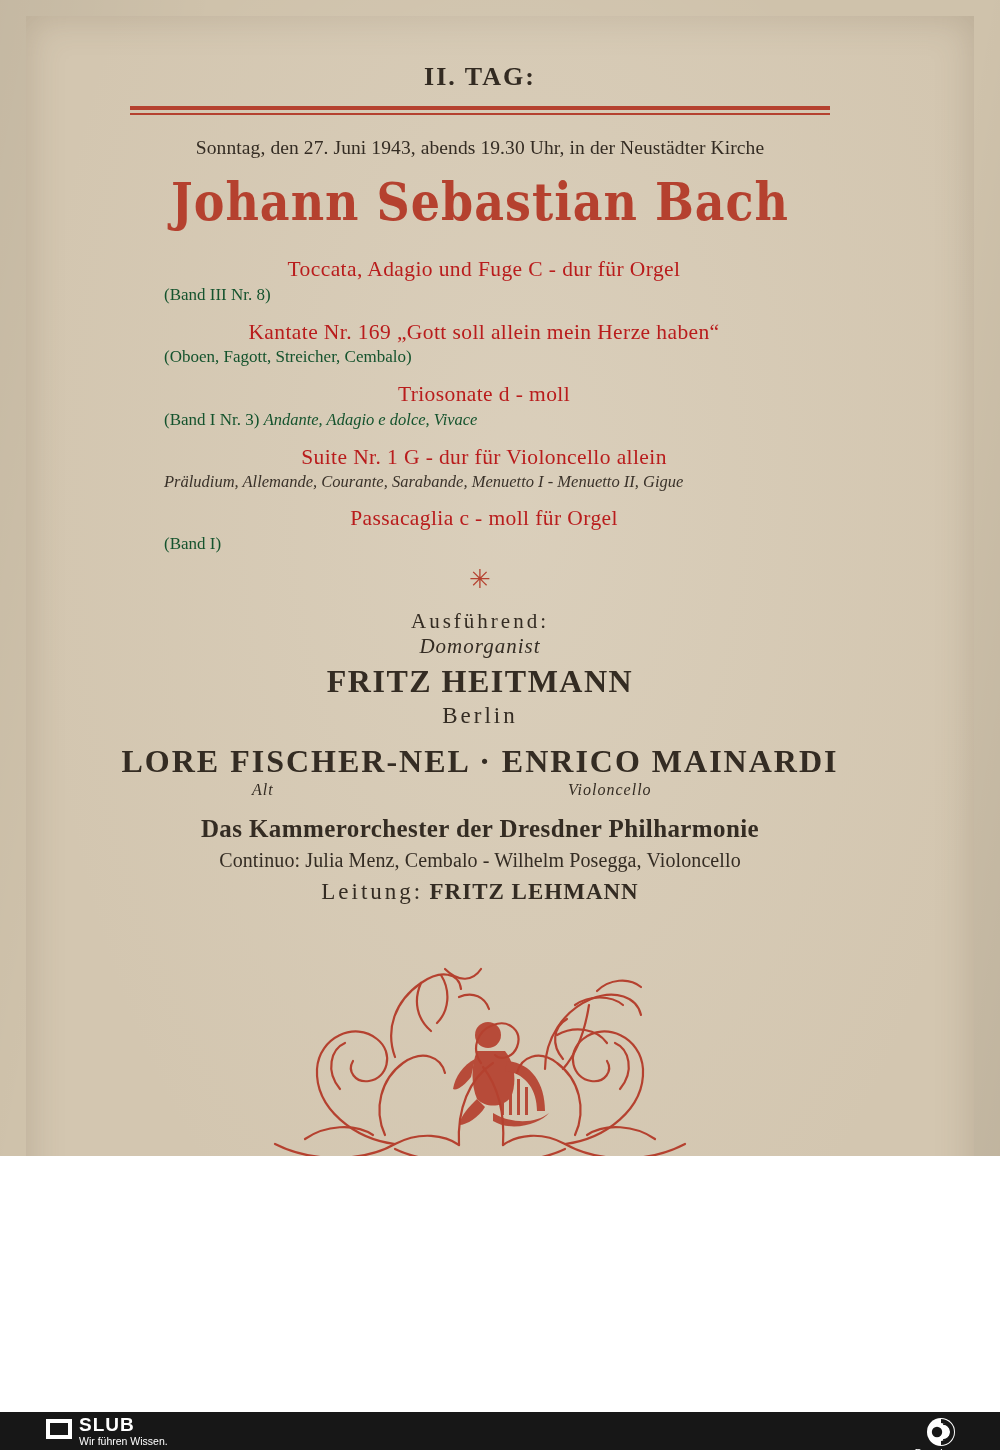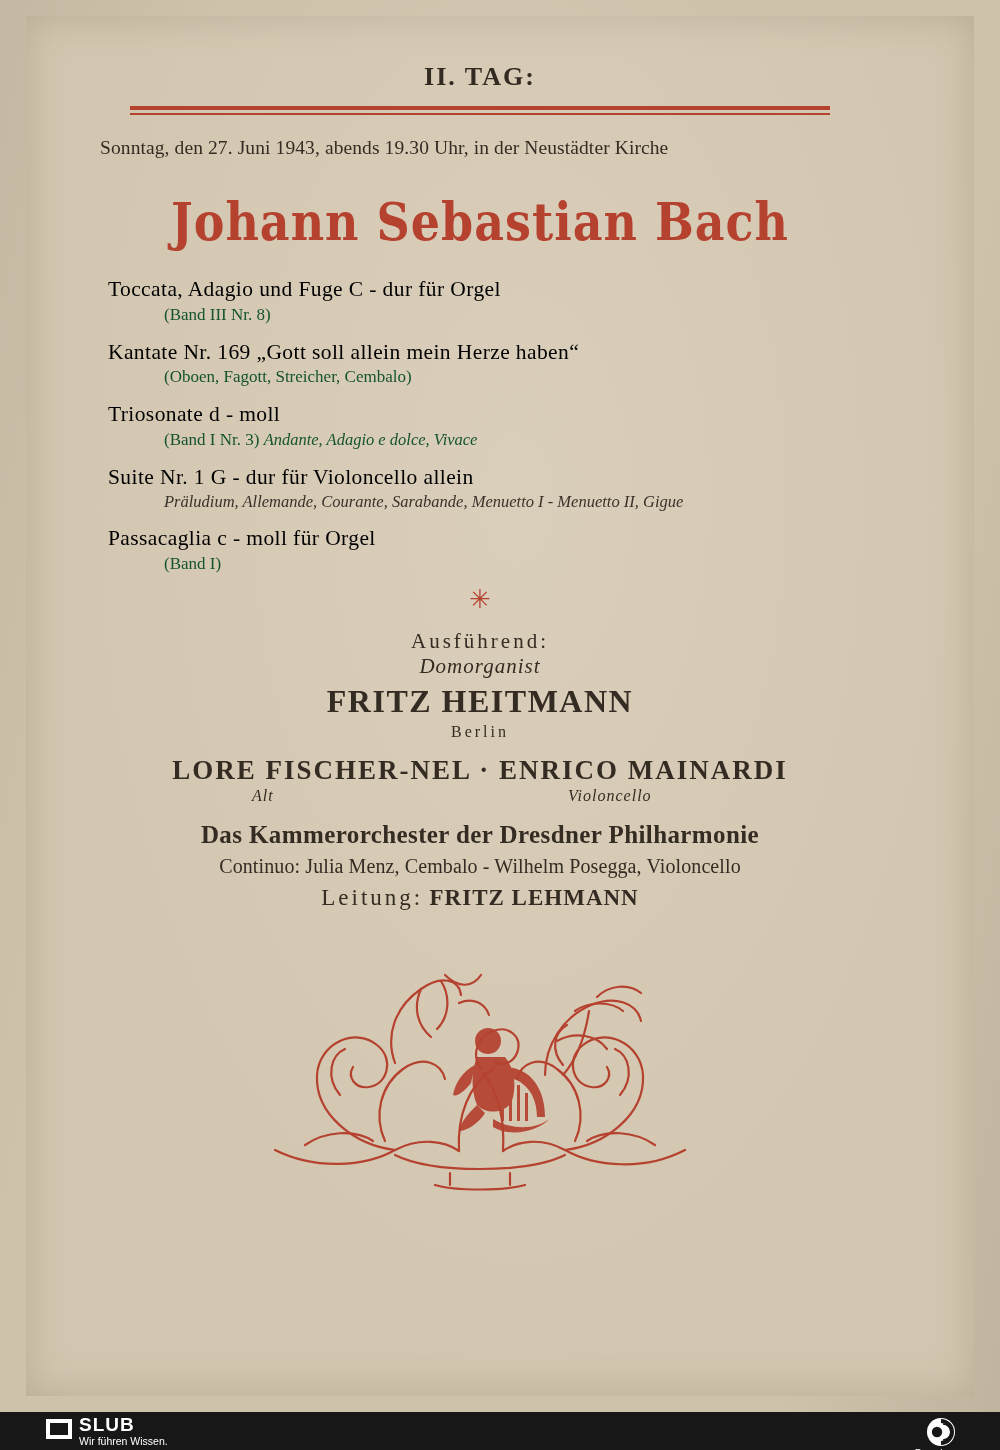--- a/index.html
+++ b/index.html
@@ -13,21 +13,21 @@
     font-family: "Liberation Serif", serif;
     overflow: hidden;
     position: relative;
   }
 
   
   #page-scan {
     position: absolute;
     left: 0; top: 0;
     width: 1000px;
-    height: 1412px;
+    height: 1156px;
     background: #cfc2ab;
     overflow: hidden;
   }
   
   #page-scan::before {
     content: "";
     position: absolute;
     inset: 0;
     background:
       radial-gradient(ellipse at 50% 40%, rgba(255,255,255,0.18) 0%, rgba(255,255,255,0.0) 62%),
@@ -75,24 +75,24 @@
     height: 4px;
     background: #b5412f;
     margin-bottom: 3px;
   }
   .rule-thin {
     height: 2px;
     background: #b5412f;
   }
 
   .date-line {
-    text-align: left;
+    text-align: center;
     font-size: 19.5px;
     color: #342c23;
-    margin-bottom: 36px;
+    margin-bottom: 16px;
     letter-spacing: 0.1px;
   }
 
   .composer {
     text-align: center;
     color: #b5412f;
     font-size: 46px;
     letter-spacing: 1px;
     margin-bottom: 26px;
     font-family: "DejaVu Serif", serif;
@@ -101,22 +101,23 @@
     transform: scaleY(1.12);
     transform-origin: center;
   }
 
   
   .program { margin: 0 0 0 8px; }
   .work { margin-bottom: 11px; }
   .work-title {
     font-size: 21.5px;
     letter-spacing: 0.4px;
-    color: #000000;
+    color: #b91c1c;
     line-height: 1.33;
+    text-align: center;
   }
   .work-sub {
     font-size: 17px;
     color: #14532d;
     margin-left: 56px;
     line-height: 1.35;
   }
   .work-sub .ital {
     font-style: italic;
     font-size: 16.5px;
@@ -151,26 +152,26 @@
     letter-spacing: 1px;
     margin-bottom: 4px;
   }
   .perf-name-big {
     font-size: 32px;
     font-weight: bold;
     letter-spacing: 1.5px;
     margin-bottom: 3px;
   }
   .perf-city {
-    font-size: 16px;
+    font-size: 23px;
     letter-spacing: 3px;
     margin-bottom: 14px;
   }
   .perf-duo {
-    font-size: 27px;
+    font-size: 32px;
     font-weight: bold;
     letter-spacing: 2px;
     margin-bottom: 1px;
   }
   .perf-duo-roles {
     position: relative;
     height: 22px;
     margin-bottom: 12px;
   }
   .perf-duo-roles span {

